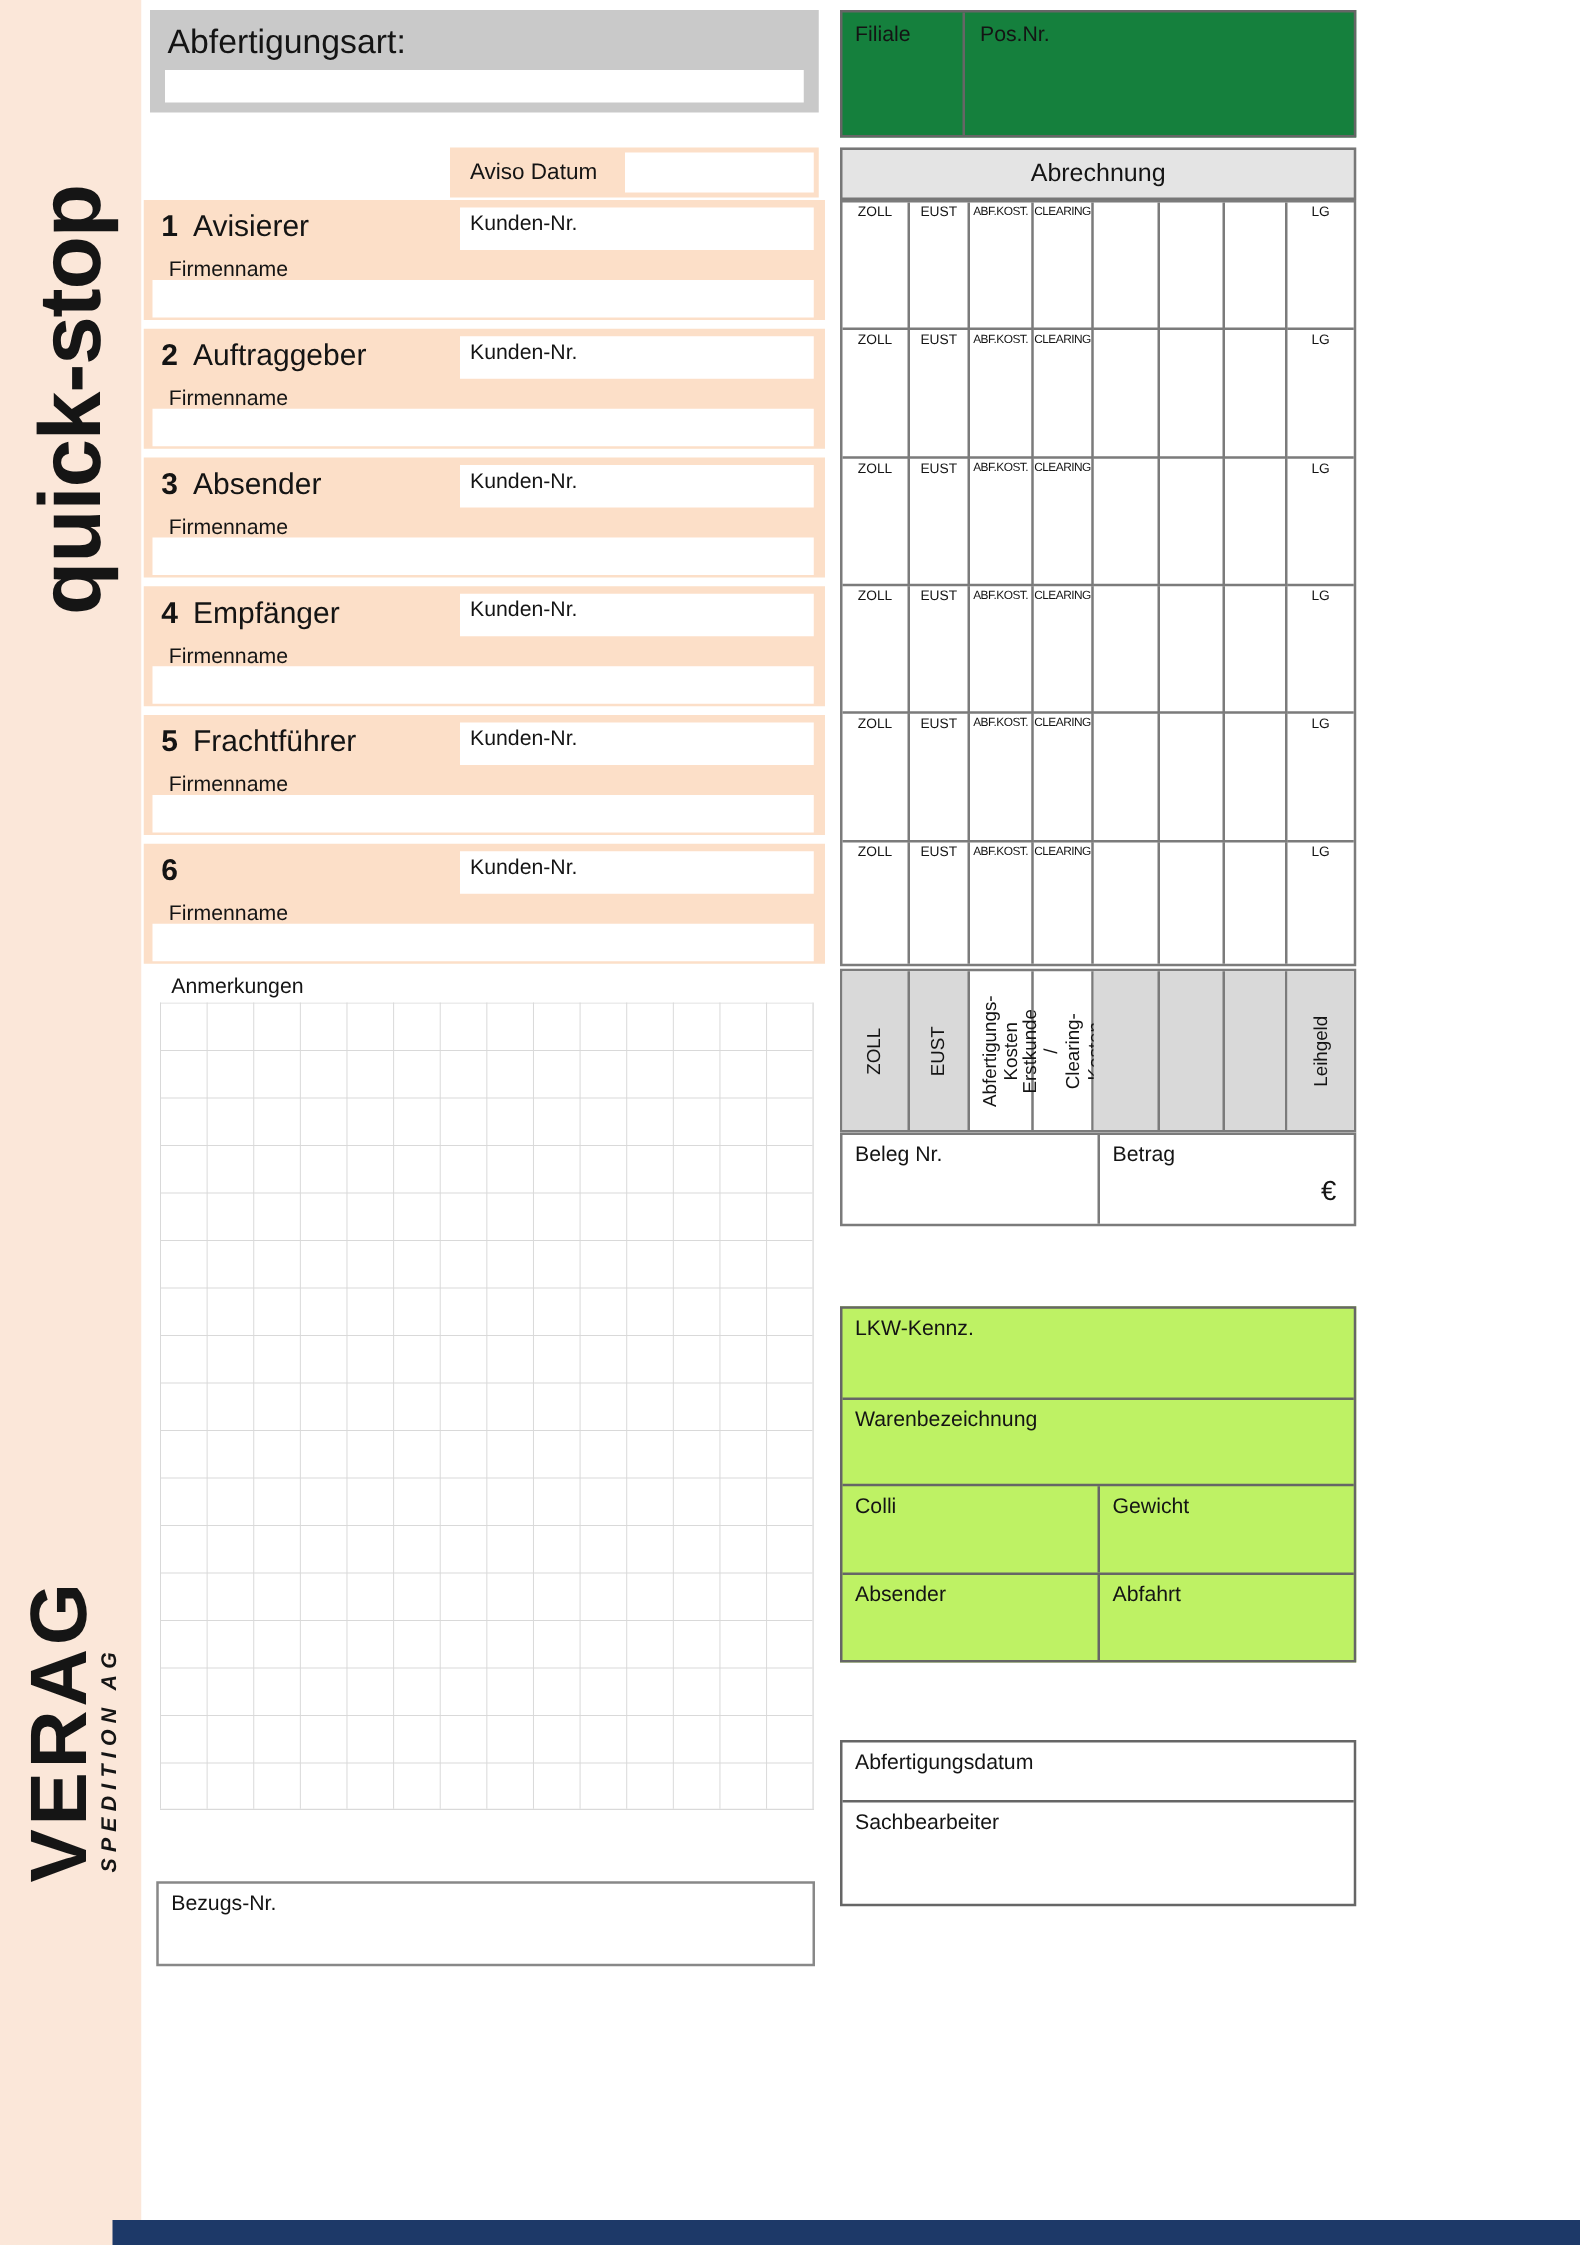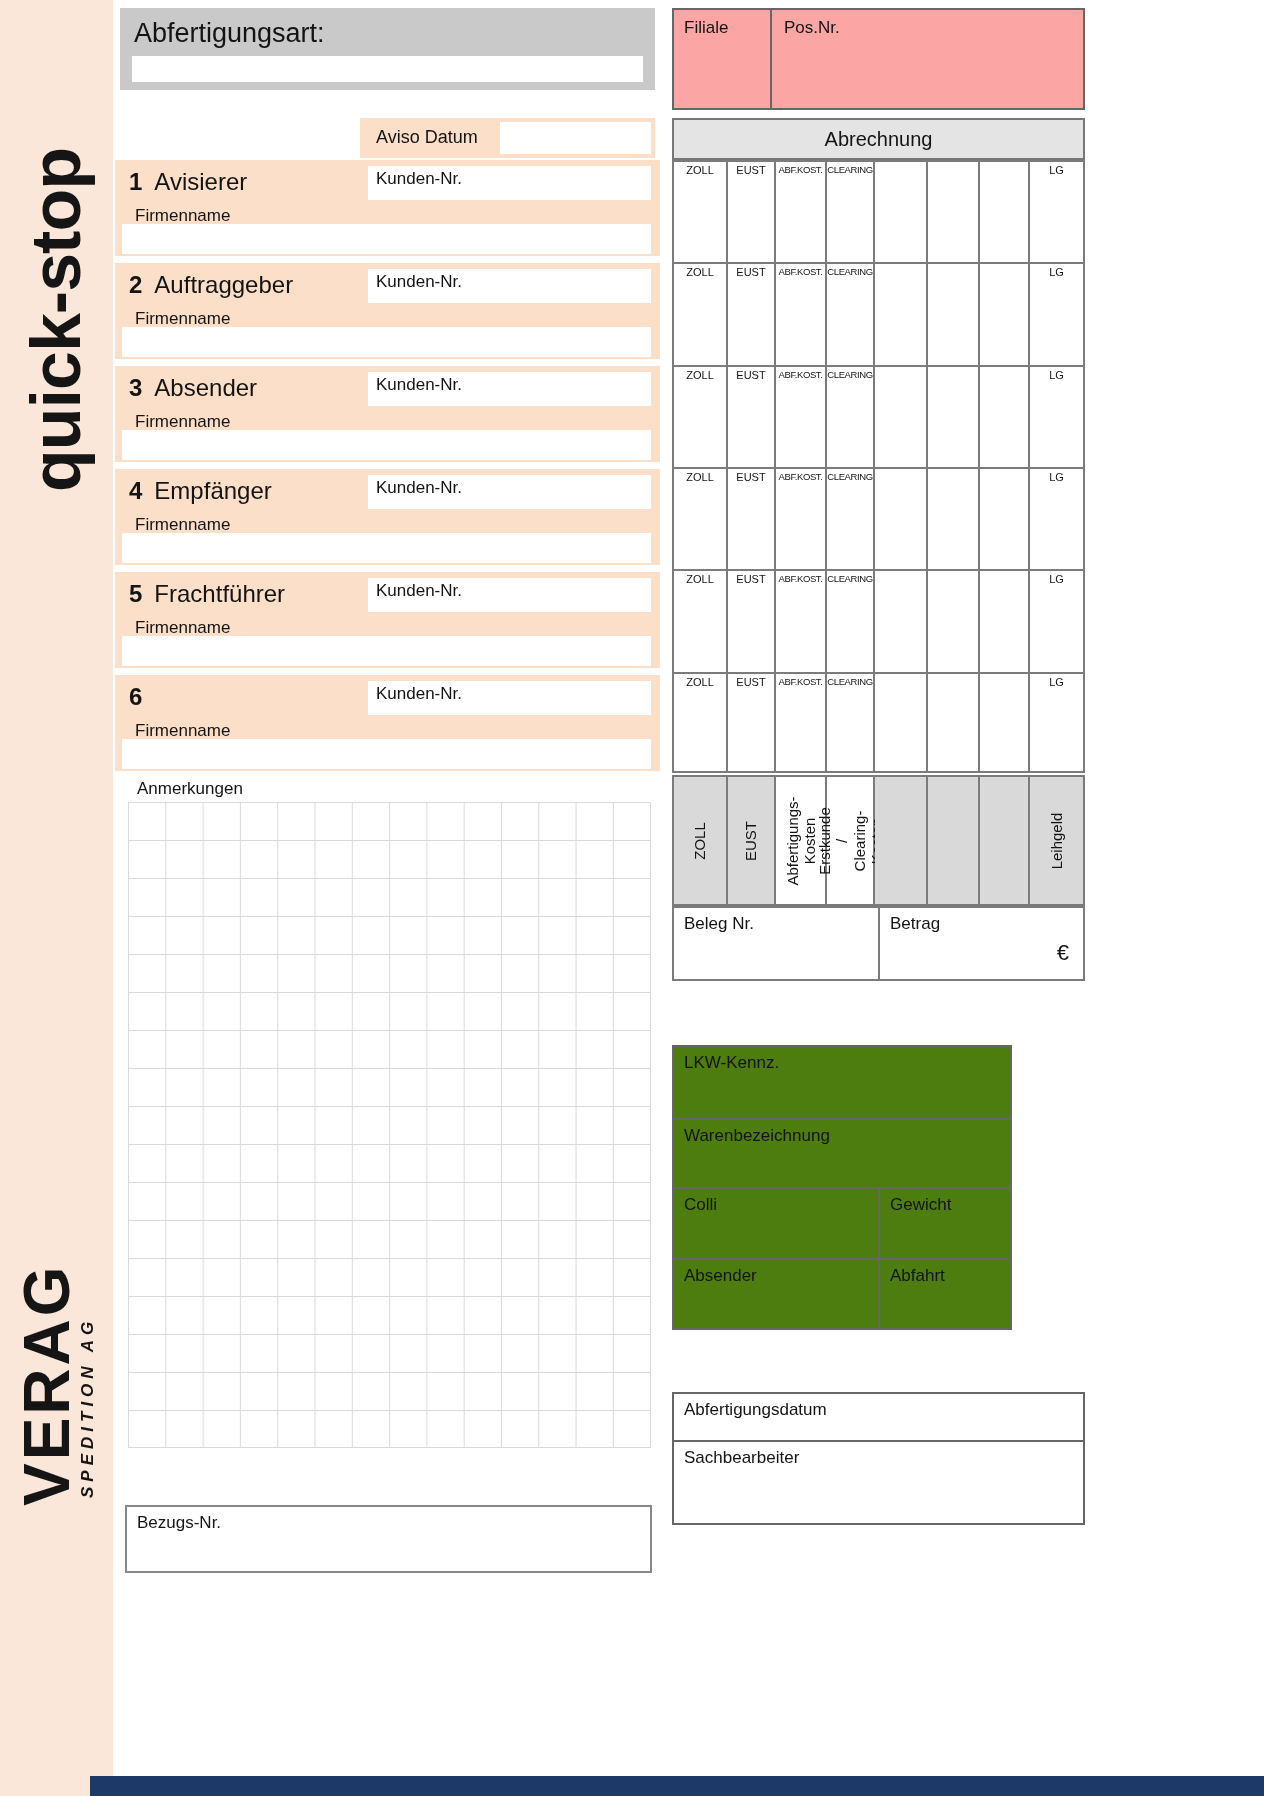--- a/index.html
+++ b/index.html
@@ -11,21 +11,21 @@
   .vtext { position:absolute; transform-origin:0 0; transform:rotate(-90deg); white-space:nowrap; }
   .quickstop { left:16px; top:492px; font-size:70px; font-weight:bold; letter-spacing:-1px; color:#151515; }
   .verag { left:10px; top:1506px; font-size:64px; font-weight:bold; letter-spacing:3px; color:#151515; }
   .spedition { left:78px; top:1498px; font-size:17px; font-weight:bold; font-style:italic; letter-spacing:5px; color:#151515; }
 
   
   #abf-box { position:absolute; left:120px; top:8px; width:535px; height:82px; background:#c9c9c9; }
   #abf-label { position:absolute; left:14px; top:10px; font-size:27px; }
   #abf-input { position:absolute; left:12px; top:48px; right:12px; bottom:8px; background:#fff; }
 
-  #filiale-box { position:absolute; left:672px; top:8px; width:413px; height:102px; background:#fca5a5; border:2px solid #666; display:flex; }
+  #filiale-box { position:absolute; left:672px; top:8px; width:413px; height:102px; background:#15803d; border:2px solid #666; display:flex; }
   #filiale-cell { width:98px; border-right:2px solid #666; padding:8px 10px; font-size:17px; }
   #posnr-cell { flex:1; padding:8px 12px; font-size:17px; }
 
   #aviso-box { position:absolute; left:360px; top:118px; width:295px; height:40px; background:#fcdfc8; }
   #aviso-label { position:absolute; left:16px; top:9px; font-size:18px; }
   #aviso-input { position:absolute; left:140px; top:4px; right:4px; bottom:4px; background:#fff; }
 
   #abrechnung-header { position:absolute; left:672px; top:118px; width:413px; height:42px; background:#e4e4e4; border:2px solid #777; display:flex; align-items:center; justify-content:center; font-size:20px; }
 
   
@@ -62,21 +62,21 @@
   #euro-sign { position:absolute; right:14px; top:32px; font-size:22px; }
 
   
   #anm-label { position:absolute; left:137px; top:779px; font-size:17px;text-align:center; }
   #anm-grid { position:absolute; left:128px; top:802px; width:523px; height:646px;
     border-right:1px solid #d9d9d9; border-bottom:1px solid #d9d9d9;
     background-image:linear-gradient(to right,#d9d9d9 1px,transparent 1px),linear-gradient(to bottom,#d9d9d9 1px,transparent 1px);
     background-size:37.3px 38px; }
 
   
-  #ship-box { position:absolute; left:672px; top:1045px; width:340px; height:285px; border:2px solid #666; background:#4d7c0f; }
+  #ship-box { position:absolute; left:672px; top:1045px; width:413px; height:285px; border:2px solid #666; background:#bef264; }
   .ship-row { position:relative; border-bottom:2px solid #666; padding:6px 10px; font-size:17px; }
   #row-lkw { height:73px; }
   #row-waren { height:69px; }
   #row-colli { height:71px; display:flex; padding:0; }
   #row-ankunft { height:68px; display:flex; padding:0; border-bottom:none; }
   .half-l { width:206px; border-right:2px solid #666; padding:6px 10px; }
   .half-r { flex:1; padding:6px 10px; }
 
   
   #dates-box { position:absolute; left:672px; top:1392px; width:413px; height:133px; border:2px solid #666; background:#fff; }

